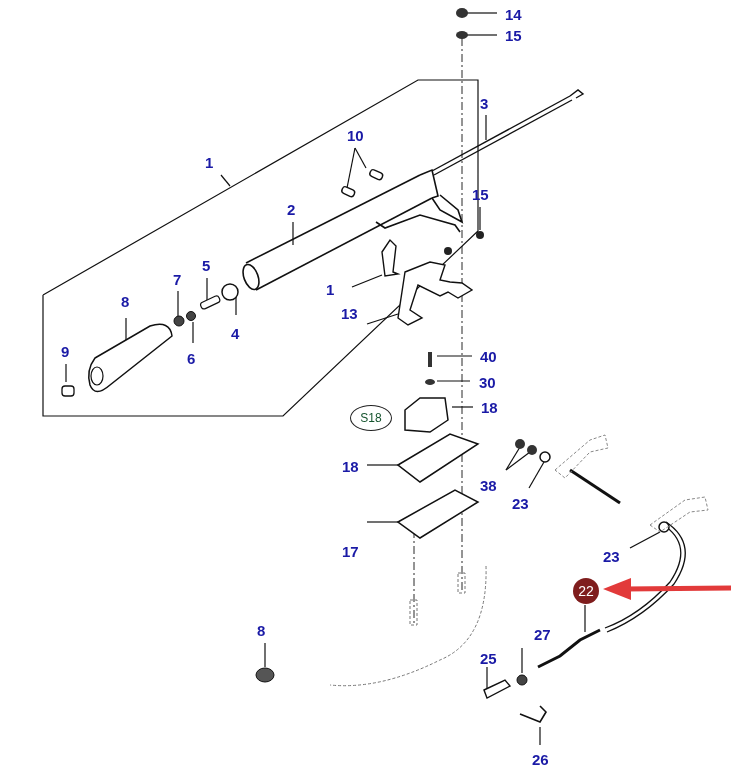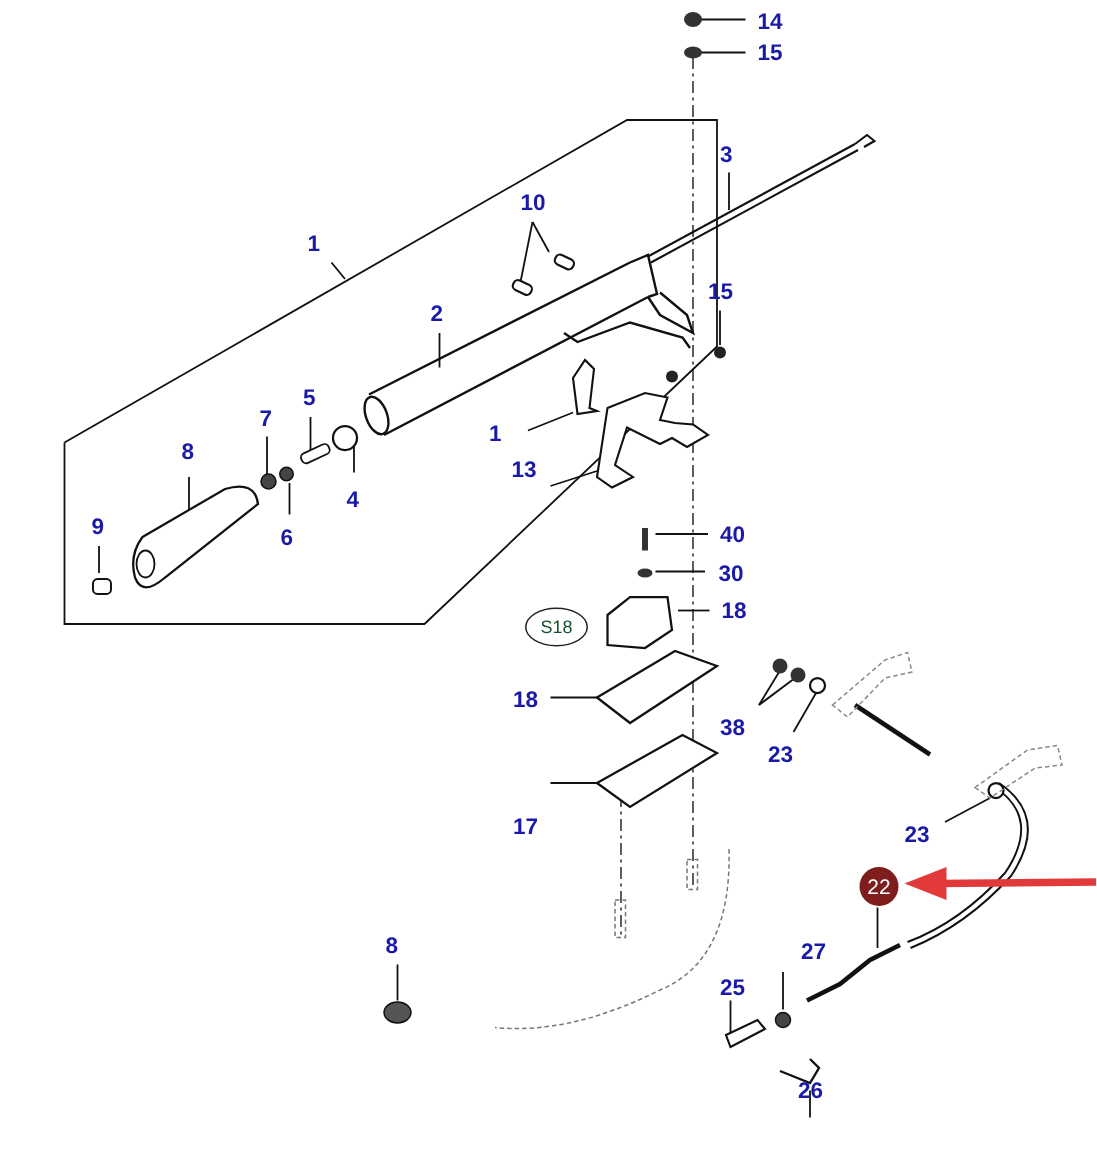--- a/index.html
+++ b/index.html
@@ -157,16 +157,16 @@
   <span class="callout" style="left:342px;top:544px">17</span>
   <span class="callout" style="left:342px;top:459px">18</span>
   <span class="callout" style="left:481px;top:400px">18</span>
   <span class="callout" style="left:480px;top:349px">40</span>
   <span class="callout" style="left:479px;top:375px">30</span>
   <div class="badge" style="left:573px;top:578px">22</div>
   <span class="callout" style="left:512px;top:496px">23</span>
   <span class="callout" style="left:603px;top:549px">23</span>
   <span class="callout" style="left:480px;top:478px">38</span>
   <span class="callout" style="left:480px;top:651px">25</span>
-  <span class="callout" style="left:532px;top:720px">26</span>
+  <span class="callout" style="left:532px;top:752px">26</span>
   <span class="callout" style="left:534px;top:627px">27</span>
   <div class="s-ref" style="left:350px;top:405px">S18</div>
 </div>
 
 </body></html>

